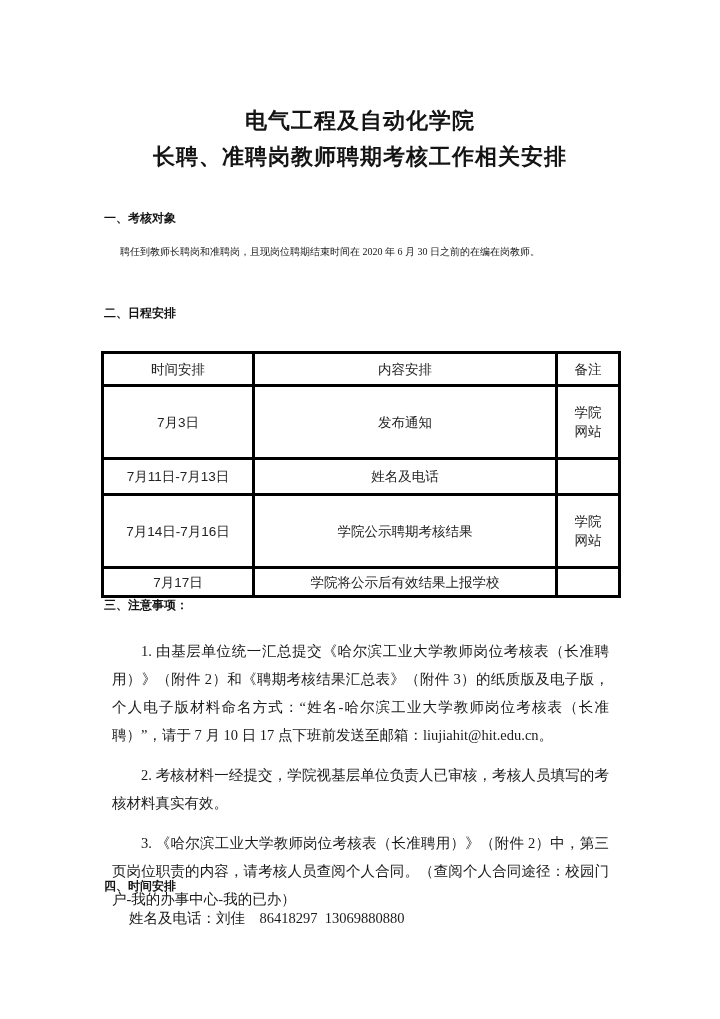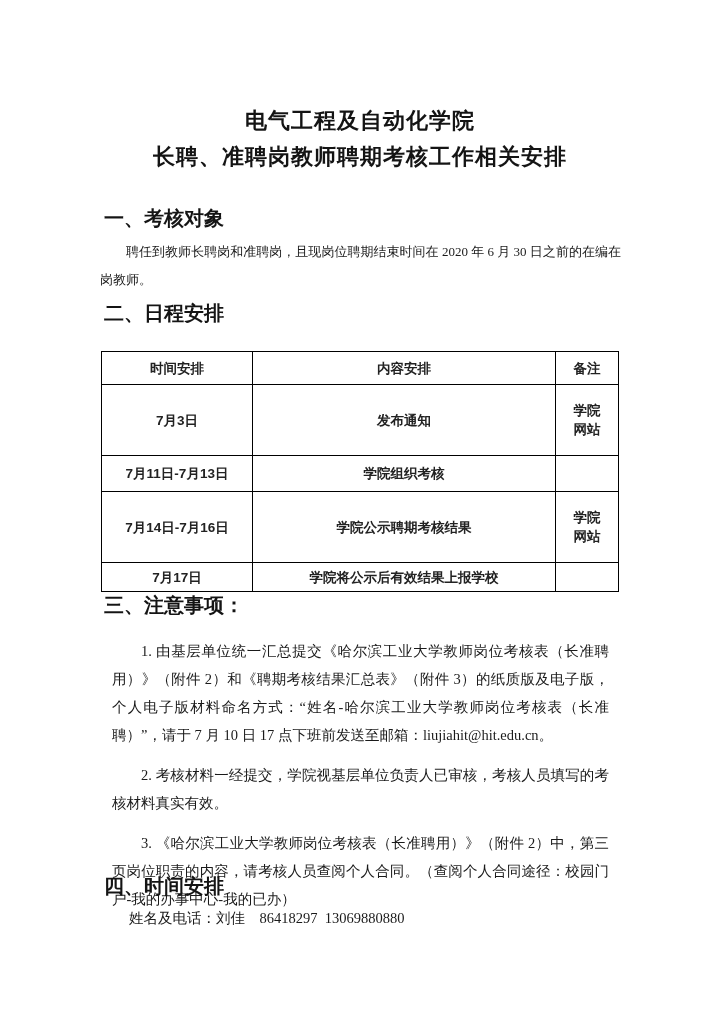--- a/index.html
+++ b/index.html
@@ -26,32 +26,32 @@
     color: #141414;
     letter-spacing: 1px;
   }
   #title-line-1 { top: 108px; }
   #title-line-2 { top: 144px; }
   .sec-heading {
     position: absolute;
     left: 104px;
     font-family: "Liberation Sans", sans-serif;
     font-weight: 700;
-    font-size: 20px;
+    font-size: 12px;
     line-height: 20px;
     color: #141414;
   }
   #heading-1 { top: 208px; }
   #heading-2 { top: 303px; }
   #heading-3 { top: 595px; }
   #heading-4 { top: 876px; }
   .body-para {
     position: absolute;
     left: 100px; width: 521px;
-    font-size: 13px;
+    font-size: 10px;
     line-height: 28px;
     text-align: justify;
     text-indent: 2em;
     color: #1a1a1a;
   }
   #assess-target-para { top: 238px; }
   .notes-block {
     position: absolute;
     left: 100px; top: 625px; width: 521px;
     font-size: 14.5px;
@@ -73,22 +73,22 @@
     position: absolute;
     left: 101px; top: 351px;
     width: 517px;
     border-collapse: collapse;
     table-layout: fixed;
     font-family: "Liberation Sans", sans-serif;
     font-size: 13.5px;
     color: #222222;
   }
   table.schedule th, table.schedule td {
-    border: 1px solid #000000;
-    font-weight: 700;
+    border: 3px solid #000000;
+    font-weight: 400;
     text-align: center;
     vertical-align: middle;
     line-height: 19px;
     padding: 2px 4px;
   }
   tr.row-header  { height: 33px; }
   tr.row-1 { height: 40px; }
   tr.row-2 { height: 38px; }
   tr.row-3 { height: 36px; }
   tr.row-4 { height: 38px; }
@@ -125,21 +125,21 @@
     </tr>
     <tr class="row-1">
       <td>7月3日</td>
       <td class="cell-content">发布通知</td>
       <td>
         <div class="remark-inner">学院网站</div>
       </td>
     </tr>
     <tr class="row-3">
       <td>7月11日-7月13日</td>
-      <td class="cell-content">学院组织考核</td>
+      <td class="cell-content">姓名及电话</td>
       <td></td>
     </tr>
     <tr class="row-4">
       <td>7月14日-7月16日</td>
       <td class="cell-content">学院公示聘期考核结果</td>
       <td>
         <div class="remark-inner">学院网站</div>
       </td>
     </tr>
     <tr class="row-5">

